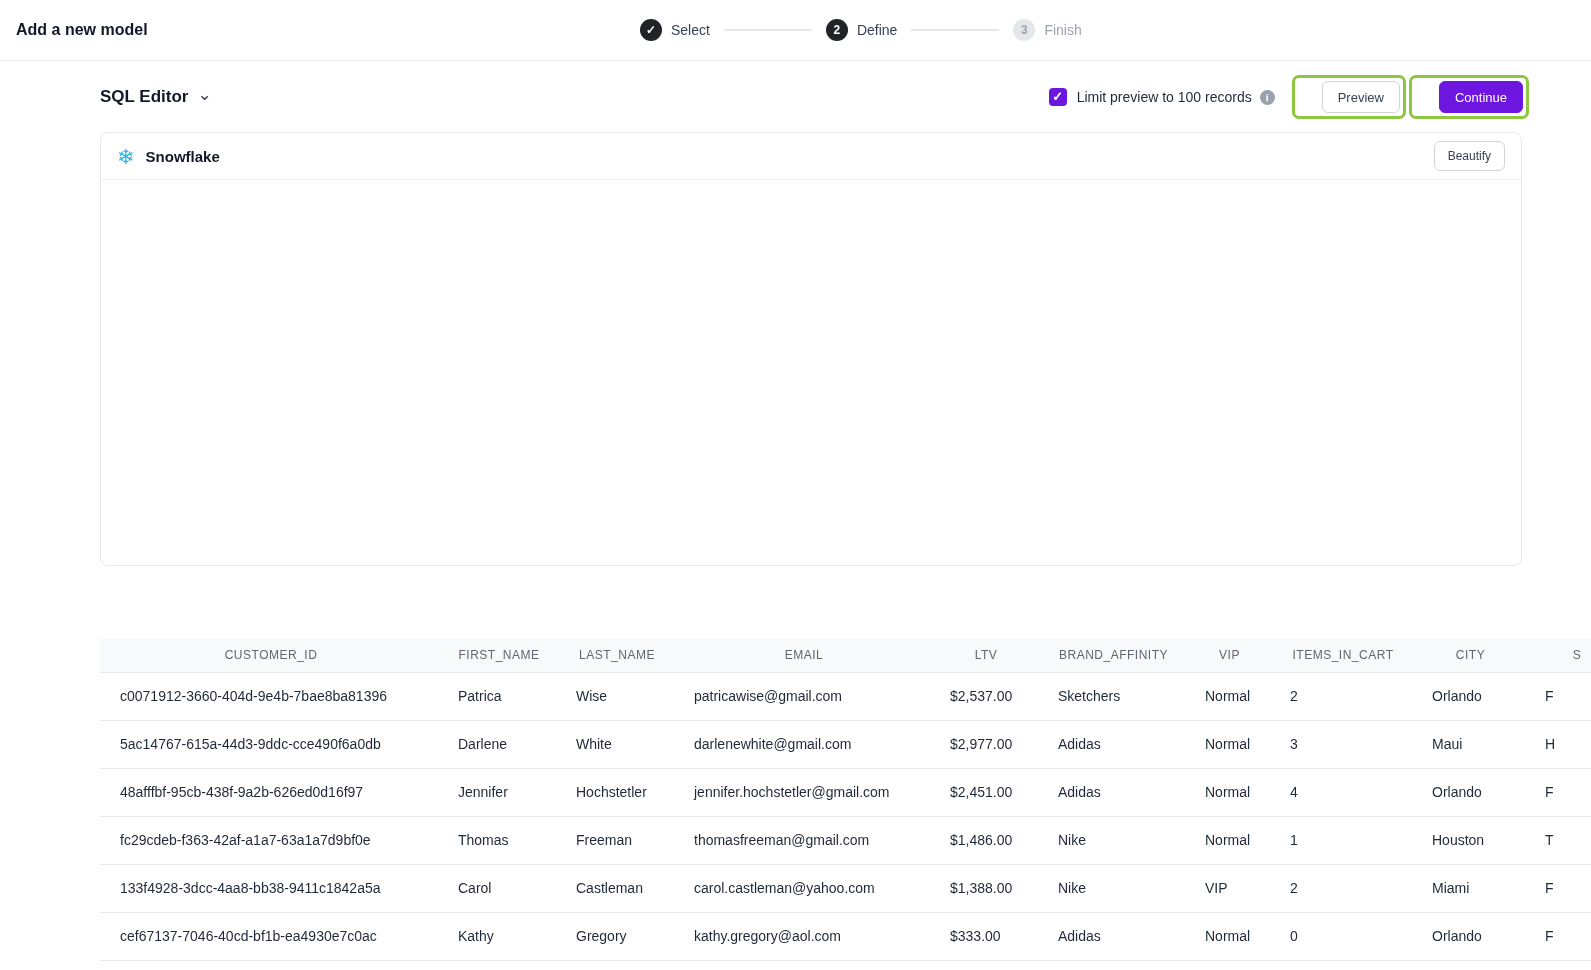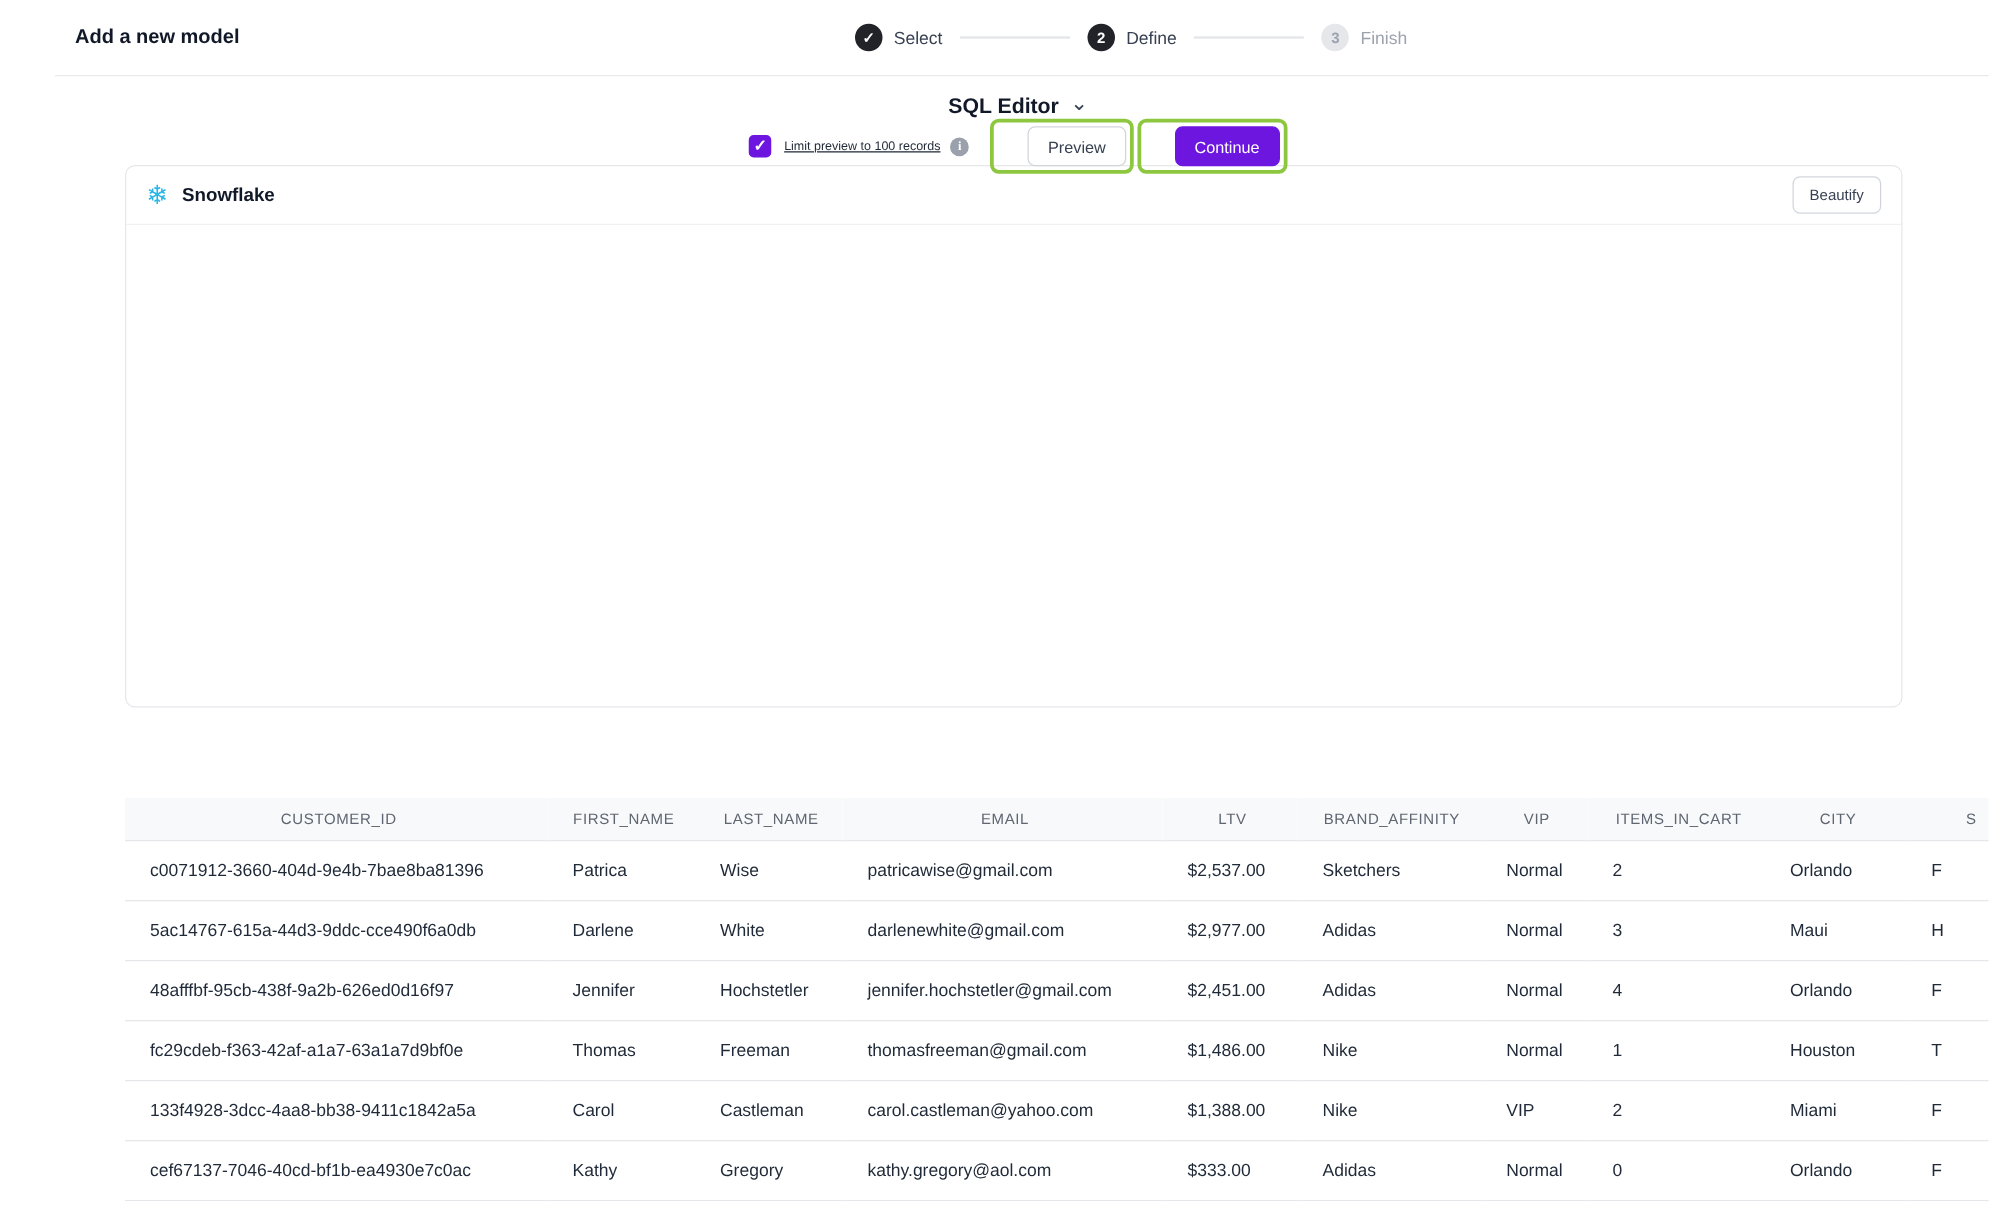--- a/index.html
+++ b/index.html
@@ -15,21 +15,21 @@
   html,body{margin:0;padding:0;}
   body{
     width:1591px;height:970px;overflow:hidden;position:relative;
     background:#fff;color:var(--text);
     font-family:"Liberation Sans", sans-serif;
   }
 
   
   .topbar{
     position:relative;height:61px;border-bottom:1px solid #E8E9EB;
-    display:flex;align-items:center;background:#fff;margin-left:44px;
+    display:flex;align-items:center;background:#fff;
   }
   .page-title{font-size:16px;font-weight:700;color:#111827;padding-left:16px;}
   .stepper{
     position:absolute;left:640px;top:0;height:100%;
     display:flex;align-items:center;
   }
   .step{display:flex;align-items:center;}
   .step-circle{
     width:22px;height:22px;border-radius:50%;display:inline-flex;
     align-items:center;justify-content:center;
@@ -38,32 +38,32 @@
   .step.done .step-circle,.step.active .step-circle{background:#212329;color:#fff;}
   .step.pending .step-circle{background:#E5E7EB;color:#9CA3AF;}
   .step-label{font-size:14px;color:#374151;}
   .step.pending .step-label{color:#9CA3AF;}
   .step-line{width:88px;height:2px;background:#E5E7EB;margin:0 14px;display:inline-block;}
 
   
   .toolbar{
     margin-top:14px;height:44px;
     padding-left:100px;padding-right:62px;
-    display:flex;align-items:center;justify-content:space-between;flex-direction:column;
+    display:flex;align-items:center;justify-content:space-between;
   }
   .editor-select{display:flex;align-items:center;cursor:pointer;}
   .editor-select .sel-label{font-size:17px;font-weight:600;color:#111827;}
   .chev{font-size:17px;color:#374151;margin-left:9px;line-height:10px;transform:translateY(-2px);}
   .toolbar-right{display:flex;align-items:center;}
   .checkbox{
     width:18px;height:18px;border-radius:4px;background:var(--accent);
     color:#fff;font-size:13px;font-weight:700;line-height:18px;text-align:center;
     display:inline-block;cursor:pointer;
   }
-  .limit-label{font-size:10px;color:#1F2937;margin:0 8px 0 10px;text-decoration:underline;}
+  .limit-label{font-size:14px;color:#1F2937;margin:0 8px 0 10px;}
   .info-icon{
     width:15px;height:15px;border-radius:50%;background:#9AA1AC;color:#fff;
     font-size:10px;font-weight:700;line-height:15px;text-align:center;
     display:inline-block;margin-right:14px;font-family:"Liberation Serif", serif;
   }
   .hl{
     display:inline-block;border:3px solid var(--green);border-radius:7px;
     padding:3px;line-height:0;margin-left:3px;
   }
   .btn{

